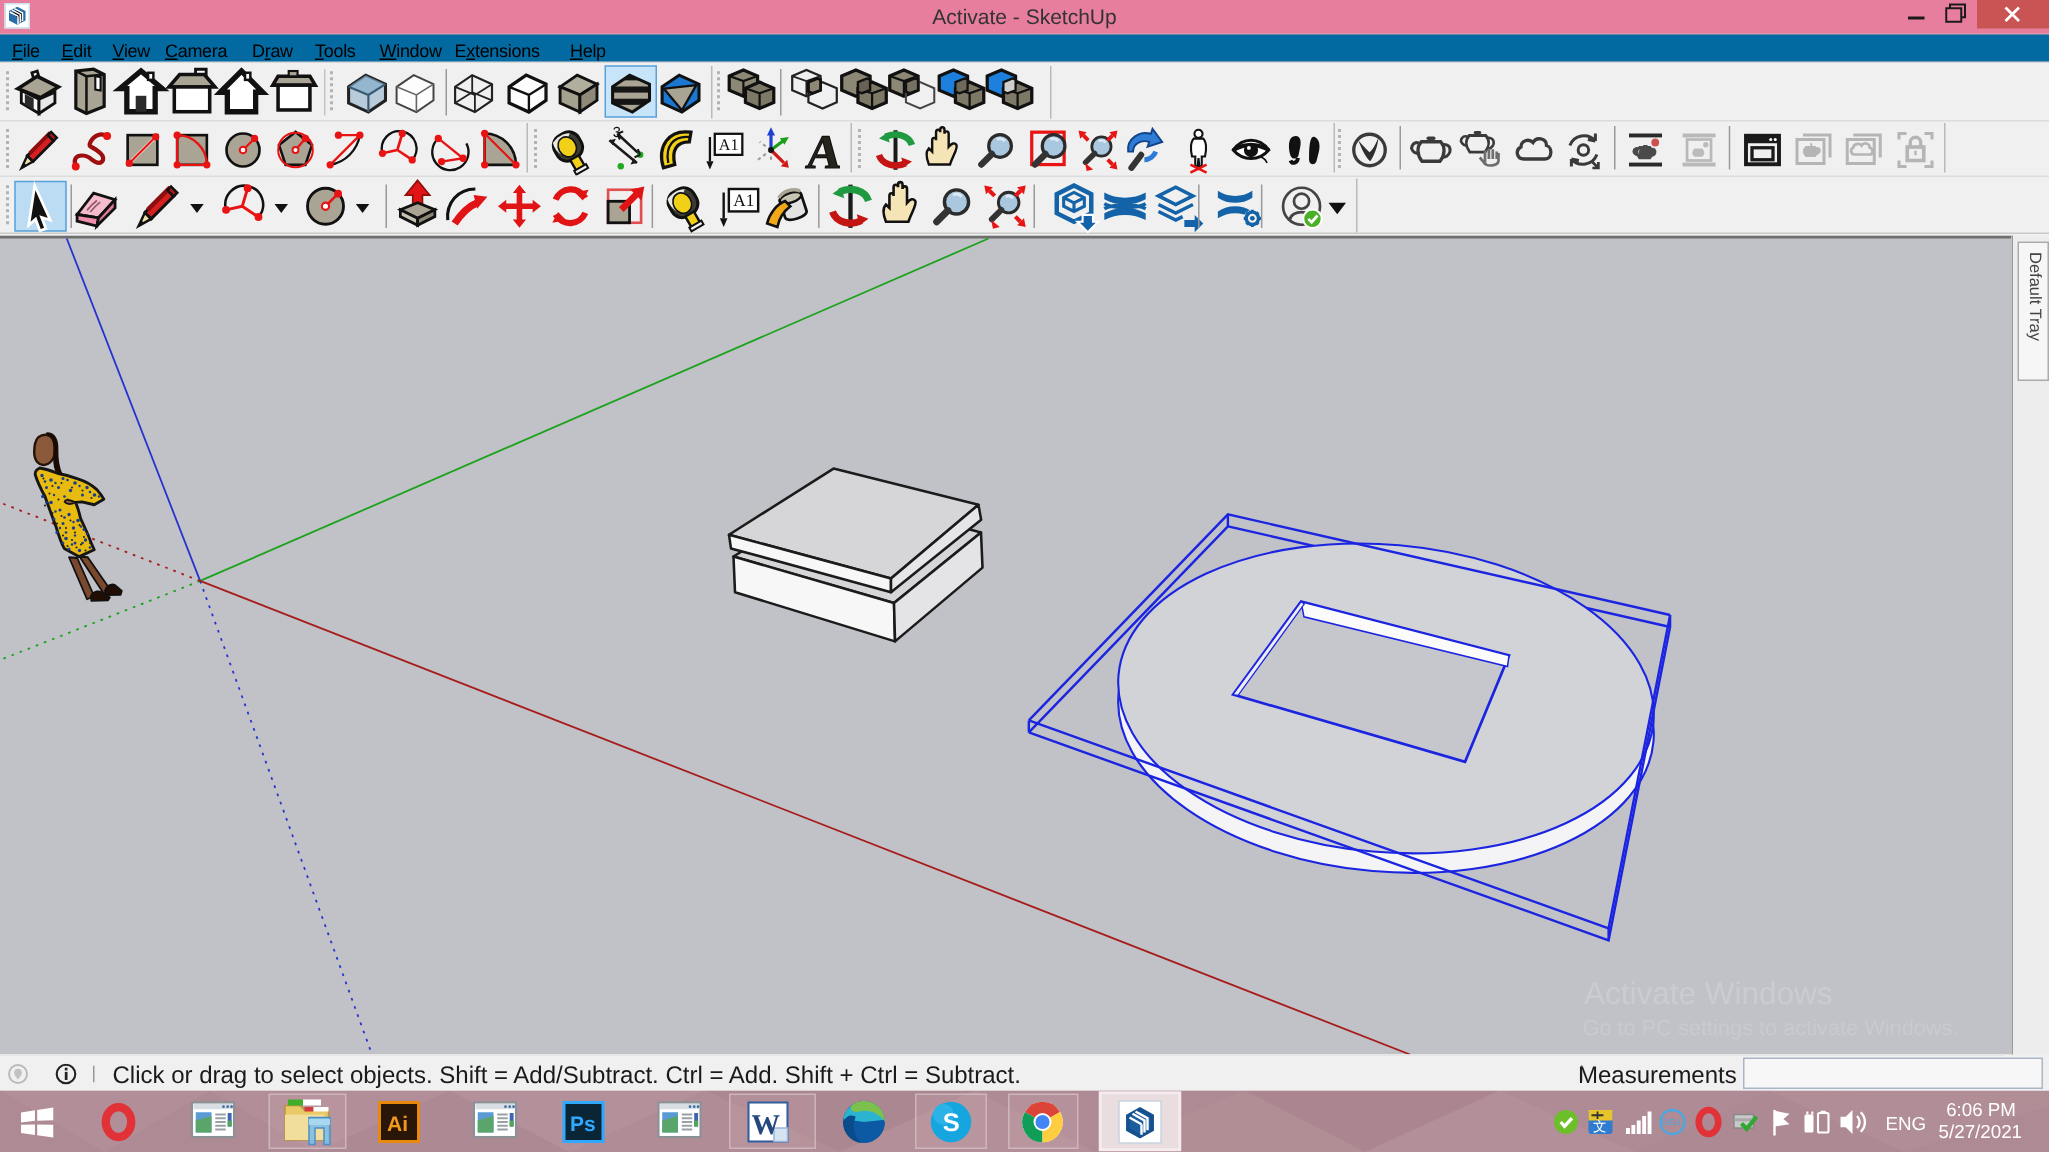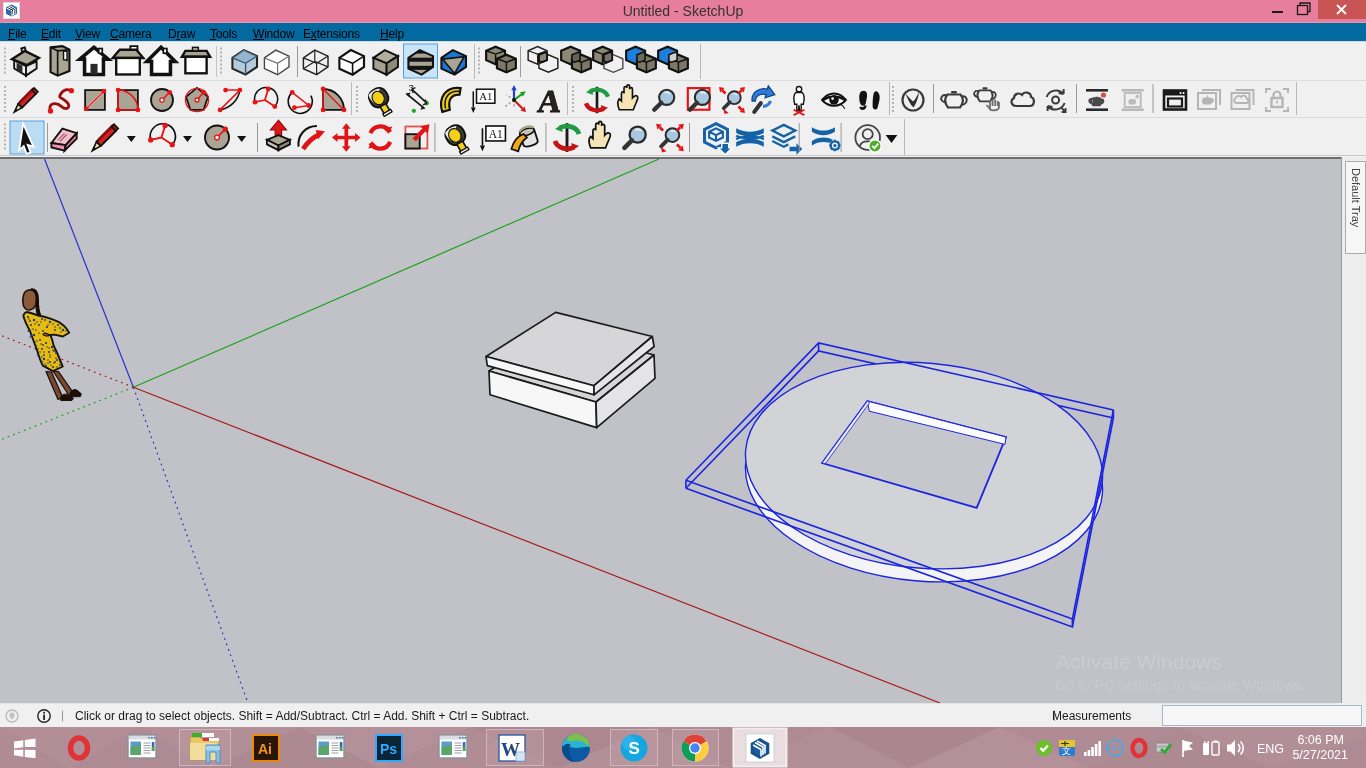--- a/index.html
+++ b/index.html
@@ -12,34 +12,34 @@
 #btn-close { position:absolute; top:0; left:1318px; width:48px; height:19px; background:#C85454; }
 #menubar { position:absolute; left:0; top:22px; width:1366px; height:20px; background:#0369a1; border-top:1px solid #DE9AAF; border-bottom:1px solid #d8d8d8; font-size:12px; color:#000; }
 #menubar span { position:absolute; top:4px; letter-spacing:-0.2px; }
 u { text-decoration:underline; }
 #toolzone { position:absolute; left:0; top:42px; width:1366px; height:115px; background:#F0F0F0; }
 .rowline { position:absolute; left:0; width:1366px; height:1px; background:#dcdcdc; }
 #cnv { position:absolute; left:0; top:157px; }
 #tray { position:absolute; left:1341px; top:157px; width:25px; height:546px; background:#EDEDED; border-left:1px solid #9a9a9a; }
 #traytab { position:absolute; left:3px; top:4px; width:21px; height:93px; background:#F6F6F6; border:1px solid #ababab; }
 #traytab span { writing-mode:vertical-rl; font-size:11px; color:#444; display:block; margin:6px auto 0 4px; }
-#statusbar { position:absolute; left:0; top:703px; width:1336px; height:24px; background:#F0F0F0; border-top:1px solid #e5e5e5; font-size:12px; color:#1a1a1a; }
+#statusbar { position:absolute; left:0; top:703px; width:1336px; height:24px; background:#F0F0F0; border-top:1px solid #e5e5e5; font-size:16px; color:#1a1a1a; }
 #statusbar .msg { position:absolute; left:75px; top:5px; }
 #statusbar .meas { position:absolute; left:1052px; top:5px; }
 #measbox { position:absolute; left:1162px; top:1px; width:200px; height:21px; background:#F7F7F7; border:1px solid #A8B6C6; }
 #taskbar { position:absolute; left:0; top:727px; width:1296px; height:41px; }
 </style>
 </head>
 <body>
 <div id="titlebar">
   <div class="ticon"><svg width="15" height="15" viewBox="0 0 15 15">
         <path d="M7.5 1.5 L13 4.3 L13 10.7 L7.5 13.5 L2 10.7 L2 4.3 Z" fill="#2A6CA8"></path>
         <path d="M2.5 5 L8 7.8 M8 7.8 L8 13 M4 3.8 L9.5 6.6 L9.5 12 M5.5 2.8 L11 5.6 L11 11" stroke="#fff" stroke-width="1"></path>
       </svg></div>
-  <div id="title-text">Untitled - SketchUp</div>
+  <div id="title-text">Activate - SketchUp</div>
   <svg id="btn-min" style="left:1262px;" width="30" height="19">
       <rect x="10" y="11" width="11" height="2" fill="#1a1a1a"></rect>
     </svg>
   <svg id="btn-max" style="left:1287px;" width="30" height="19">
       <g fill="none" stroke="#1a1a1a" stroke-width="1.3">
         <rect x="10.5" y="5.5" width="10" height="9"></rect>
         <path d="M13 5.5 V3 H23 V11.5 H20.5"></path>
       </g>
     </svg>
   <div id="btn-close"><svg width="48" height="19">

